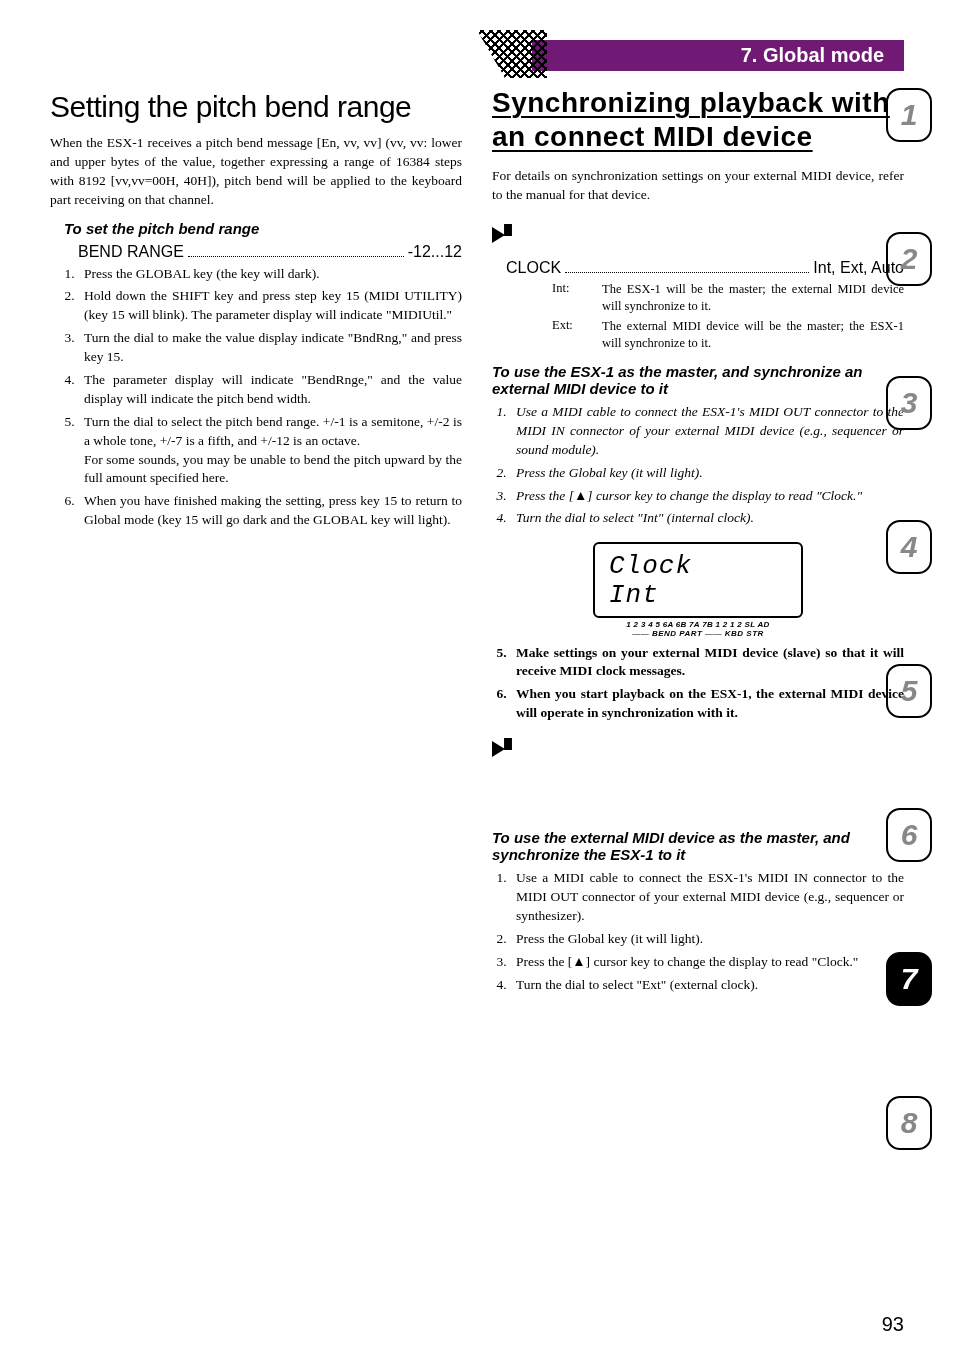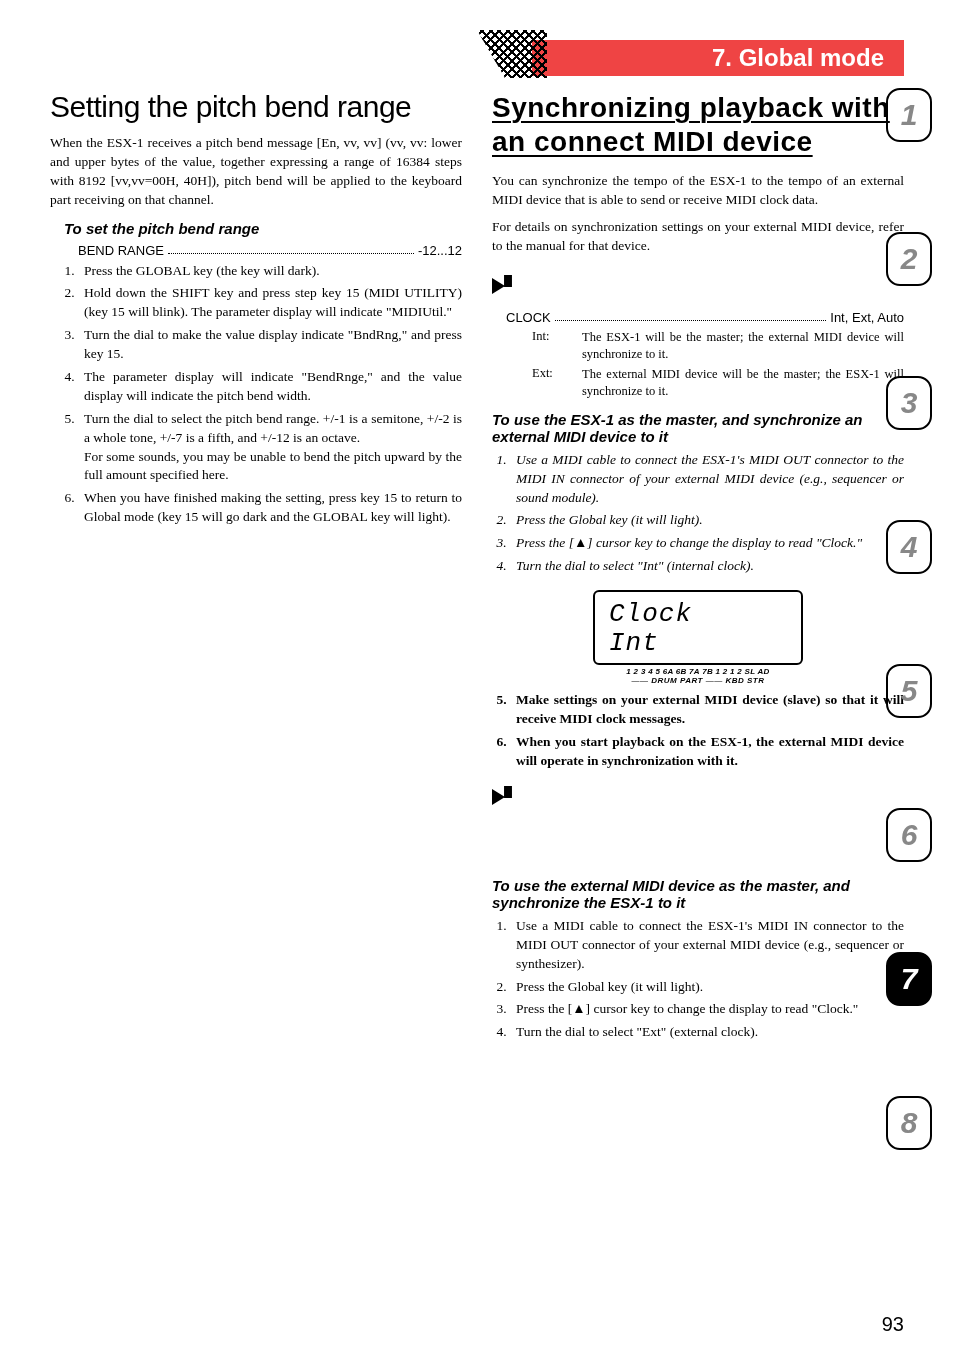--- a/index.html
+++ b/index.html
@@ -10,27 +10,27 @@
       min-height: 1351px;
       position: relative;
       padding: 40px 50px 40px 50px;
     }
     .page-content { display: flex; gap: 30px; }
     .col-left, .col-right { flex: 1; }
     .col-left { padding-top: 50px; }
     
     .section-header {
       position: relative;
-      background: #ef4444;
+      background: #701a75;
       color: #fff;
       padding: 4px 20px 4px 0;
       text-align: right;
       font-family: Arial, sans-serif;
       font-weight: bold;
-      font-size: 24px;
+      font-size: 20px;
       margin-bottom: 15px;
       margin-left: 40px;
     }
     .section-header::before {
       content: "";
       position: absolute;
       left: -55px;
       top: -10px;
       width: 70px;
       height: 48px;
@@ -64,35 +64,35 @@
     .subhead {
       font-family: Arial, sans-serif;
       font-weight: bold;
       font-style: italic;
       font-size: 15px;
       margin: 10px 0 6px 14px;
     }
     
     .param-line {
       font-family: Arial, sans-serif;
-      font-size: 13px;
+      font-size: 16px;
       margin: 4px 0 4px 28px;
       display: flex;
     }
     .param-name { white-space: nowrap; }
     .param-dots { flex: 1; border-bottom: 1px dotted #000; margin: 0 4px 4px 4px; }
     .param-val { white-space: nowrap; }
     
     ol.steps { list-style: decimal; margin-left: 28px; font-size: 13.5px; line-height: 1.4; }
     ol.steps li { margin-bottom: 4px; padding-left: 6px; text-align: justify; }
     ol.steps li .cont { display: block; }
     
     .clock-table { margin-left: 40px; font-size: 12.5px; }
     .clock-row { display: flex; margin-bottom: 2px; }
-    .clock-key { width: 50px; flex-shrink: 0; }
+    .clock-key { width: 50px; flex-shrink: 0; margin-left: 20px; }
     .clock-desc { flex: 1; text-align: justify; line-height: 1.4; }
     
     .write-icon {
       display: inline-block;
       width: 26px; height: 22px;
       position: relative;
       margin: 8px 0 8px 0;
     }
     .write-icon::before {
       content: "";
@@ -196,21 +196,20 @@
       </li>
       <li>
         <span>When you have finished making the setting, press key 15 to return to Global mode (key 15 will go dark and the GLOBAL key will light).</span>
       </li>
     </ol>
   </div>
 
   <div class="col-right">
     <div class="section-header">7. Global mode</div>
     <h1 class="sync-title">Synchronizing playback with an connect MIDI device</h1>
-    <p class="body">You can synchronize the tempo of the ESX-1 to the tempo of an external MIDI device that is able to send or receive MIDI clock data.</p>
     <p class="body">For details on synchronization settings on your external MIDI device, refer to the manual for that device.</p>
     <span class="write-icon"></span>
 
     <div class="param-line" style="margin-left:14px;">
       <span class="param-name">CLOCK</span>
       <span class="param-dots"></span>
       <span class="param-val">Int, Ext, Auto</span>
     </div>
     <div class="clock-table">
       <div class="clock-row">
@@ -230,21 +229,21 @@
       <li><span>Press the [▲] cursor key to change the display to read "Clock."</span></li>
       <li><span>Turn the dial to select "Int" (internal clock).</span></li>
     </ol>
 
     <div class="lcd-block">
       <div class="lcd-screen">
         <div>Clock</div>
         <div>Int</div>
       </div>
       <div class="lcd-scale">1 2 3 4 5 6A 6B 7A 7B 1 2 1 2 SL AD</div>
-      <div class="lcd-sublabel">—— DRUM PART —— KBD STR</div>
+      <div class="lcd-sublabel">—— BEND PART —— KBD STR</div>
     </div>
 
     <ol class="steps" start="5" style="margin-left:18px;font-weight:bold;">
       <li><span>Make settings on your external MIDI device (slave) so that it will receive MIDI clock messages.</span></li>
       <li><span>When you start playback on the ESX-1, the external MIDI device will operate in synchronization with it.</span></li>
     </ol>
     <span class="write-icon"></span>
 
     <div style="height:30px;"></div>
 

